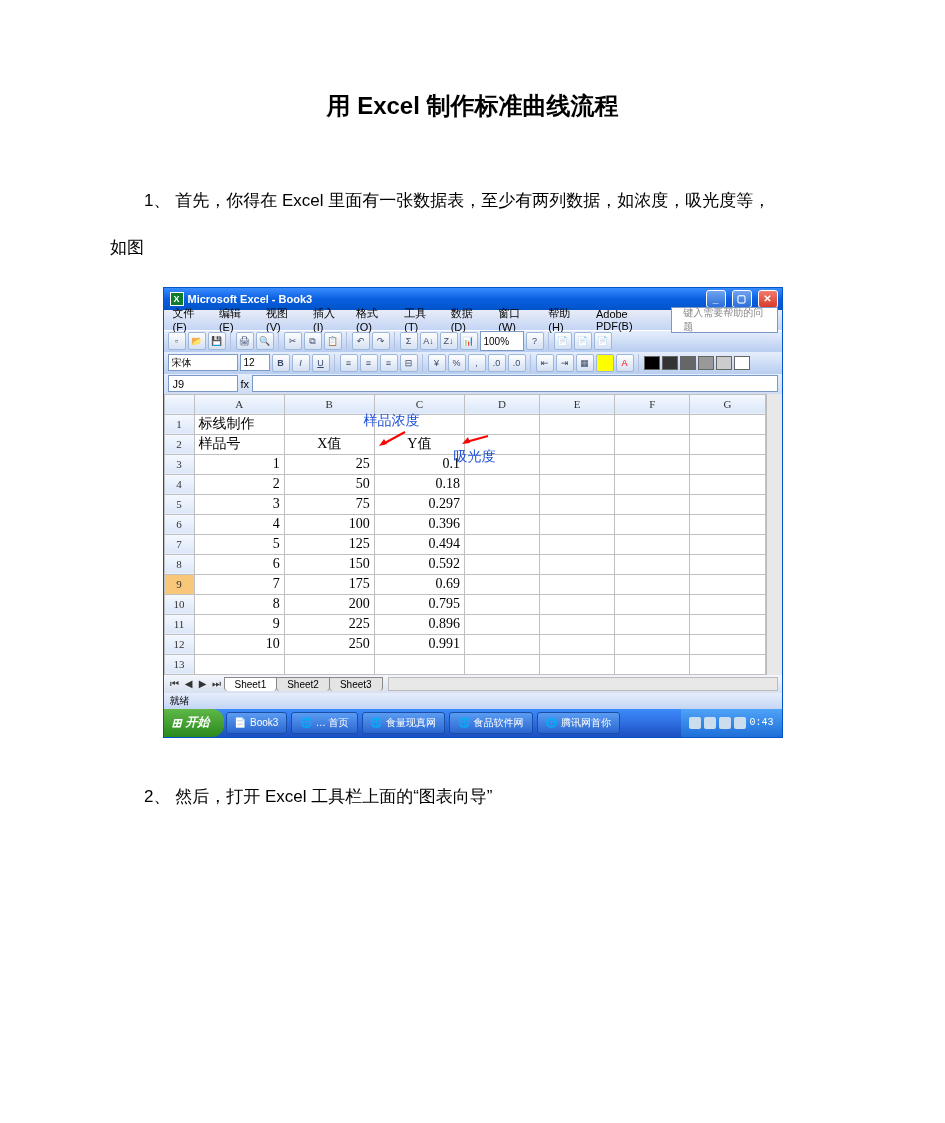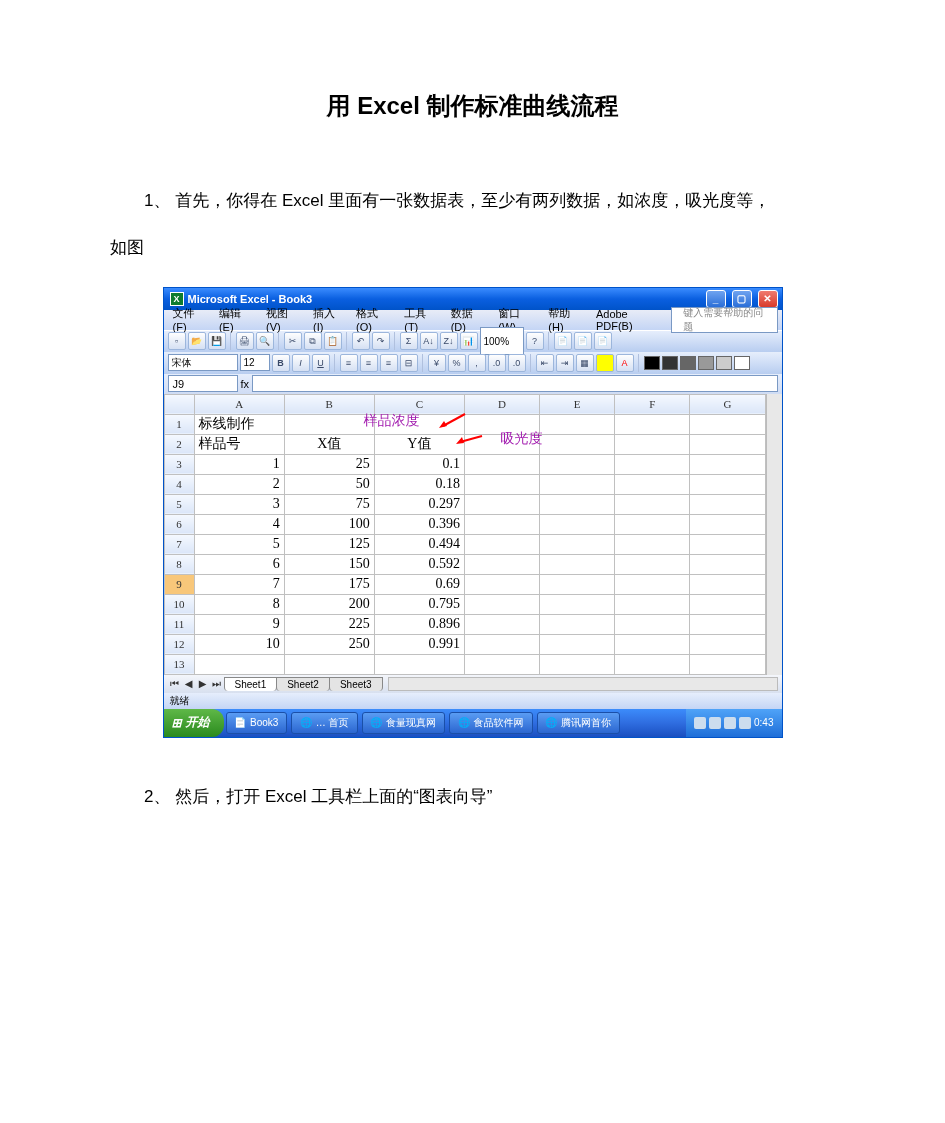--- a/index.html
+++ b/index.html
@@ -87,21 +87,21 @@
   .tbtn {
     width: 18px; height: 18px;
     background: linear-gradient(to bottom, #fefefe, #d5e0f3);
     border: 1px solid #9cb6dc;
     border-radius: 2px;
     display: inline-flex; align-items:center; justify-content:center;
     font-size: 9px; color: #3a4a6a;
   }
   .tsep { width: 2px; height: 18px; border-left: 1px solid #b0c0de; margin: 0 2px; }
   .toolbar .zoom {
-    background:#fff; border:1px solid #7a99c4; height:28px; width:44px;
+    background:#fff; border:1px solid #7a99c4; height:20px; width:44px;
     font-size:10px; display:inline-flex; align-items:center; padding:0 3px;
   }
   .fmt-toolbar {
     height: 22px;
     background: linear-gradient(to bottom, #e6eefc, #b8cdf0);
     display: flex; align-items: center; padding: 0 4px; gap: 2px;
   }
   .fmt-toolbar .combo {
     background:#fff; border:1px solid #7a99c4; height:17px; font-size:10px;
     display:inline-flex; align-items:center; padding:0 3px;
@@ -148,22 +148,22 @@
   .col-b { width: 90px; text-align: right; }
   .col-c { width: 90px; text-align: right; }
   .col-d, .col-e, .col-f, .col-g { width: 75px; }
   .data-cell { font-family: "Times New Roman", "SimSun", serif; font-size: 15px; }
   .hdr-text { text-align: left !important; font-size: 15px; }
   .hdr-center { text-align: center !important; font-size: 15px; }
 
   
   .anno-layer { position: absolute; top: 108px; left: 0; width: 100%; pointer-events: none; }
   .anno {
-    position: absolute; color: #a21caf; font-size: 14px; font-family: "SimSun", serif;
-    display: flex; align-items: center; gap: 17px;
+    position: absolute; color: #1d4ed8; font-size: 14px; font-family: "SimSun", serif;
+    display: flex; align-items: center; gap: 0; flex-direction: column;
   }
   .anno svg { width: 30px; height: 18px; }
   .anno .arrow-path { stroke: #ff0000; stroke-width: 2; fill: none; }
   .anno .arrow-head { fill: #ff0000; }
 
   .sheet-tabs {
     height: 18px; background: linear-gradient(to bottom, #f4f6fb, #d8e0ef);
     display: flex; align-items: center; font-size: 10px; padding: 0 4px; gap: 0;
   }
   .sheet-tabs .nav { width: 14px; text-align:center; color:#333; }
@@ -196,21 +196,21 @@
   }
   .task-item {
     height: 22px; margin: 0 2px; padding: 0 8px;
     background: linear-gradient(to bottom, #5a9cf3, #2b66d0);
     border: 1px solid #1a4fa8; border-radius: 3px;
     display:flex; align-items:center; gap:3px; font-size:10px;
   }
   .tray {
     margin-left:auto; height:28px; padding:0 8px;
     background: linear-gradient(to bottom, #4fa3f8, #1e6ed8);
-    display:flex; align-items:center; gap:3px; font-size:10px;
+    display:flex; align-items:center; gap:3px; font-size:10px;font-family:Liberation Mono, monospace;
   }
   .tray .tray-icon { width:12px; height:12px; background:#cde; border-radius:2px; }
 
   
   .grid-scroll-v {
     width: 16px; background: #e8e8e8; border-left: 1px solid #bbb;
   }
   .grid-row-flex { display:flex; }
   .grid-row-flex table { flex:1; }
 

